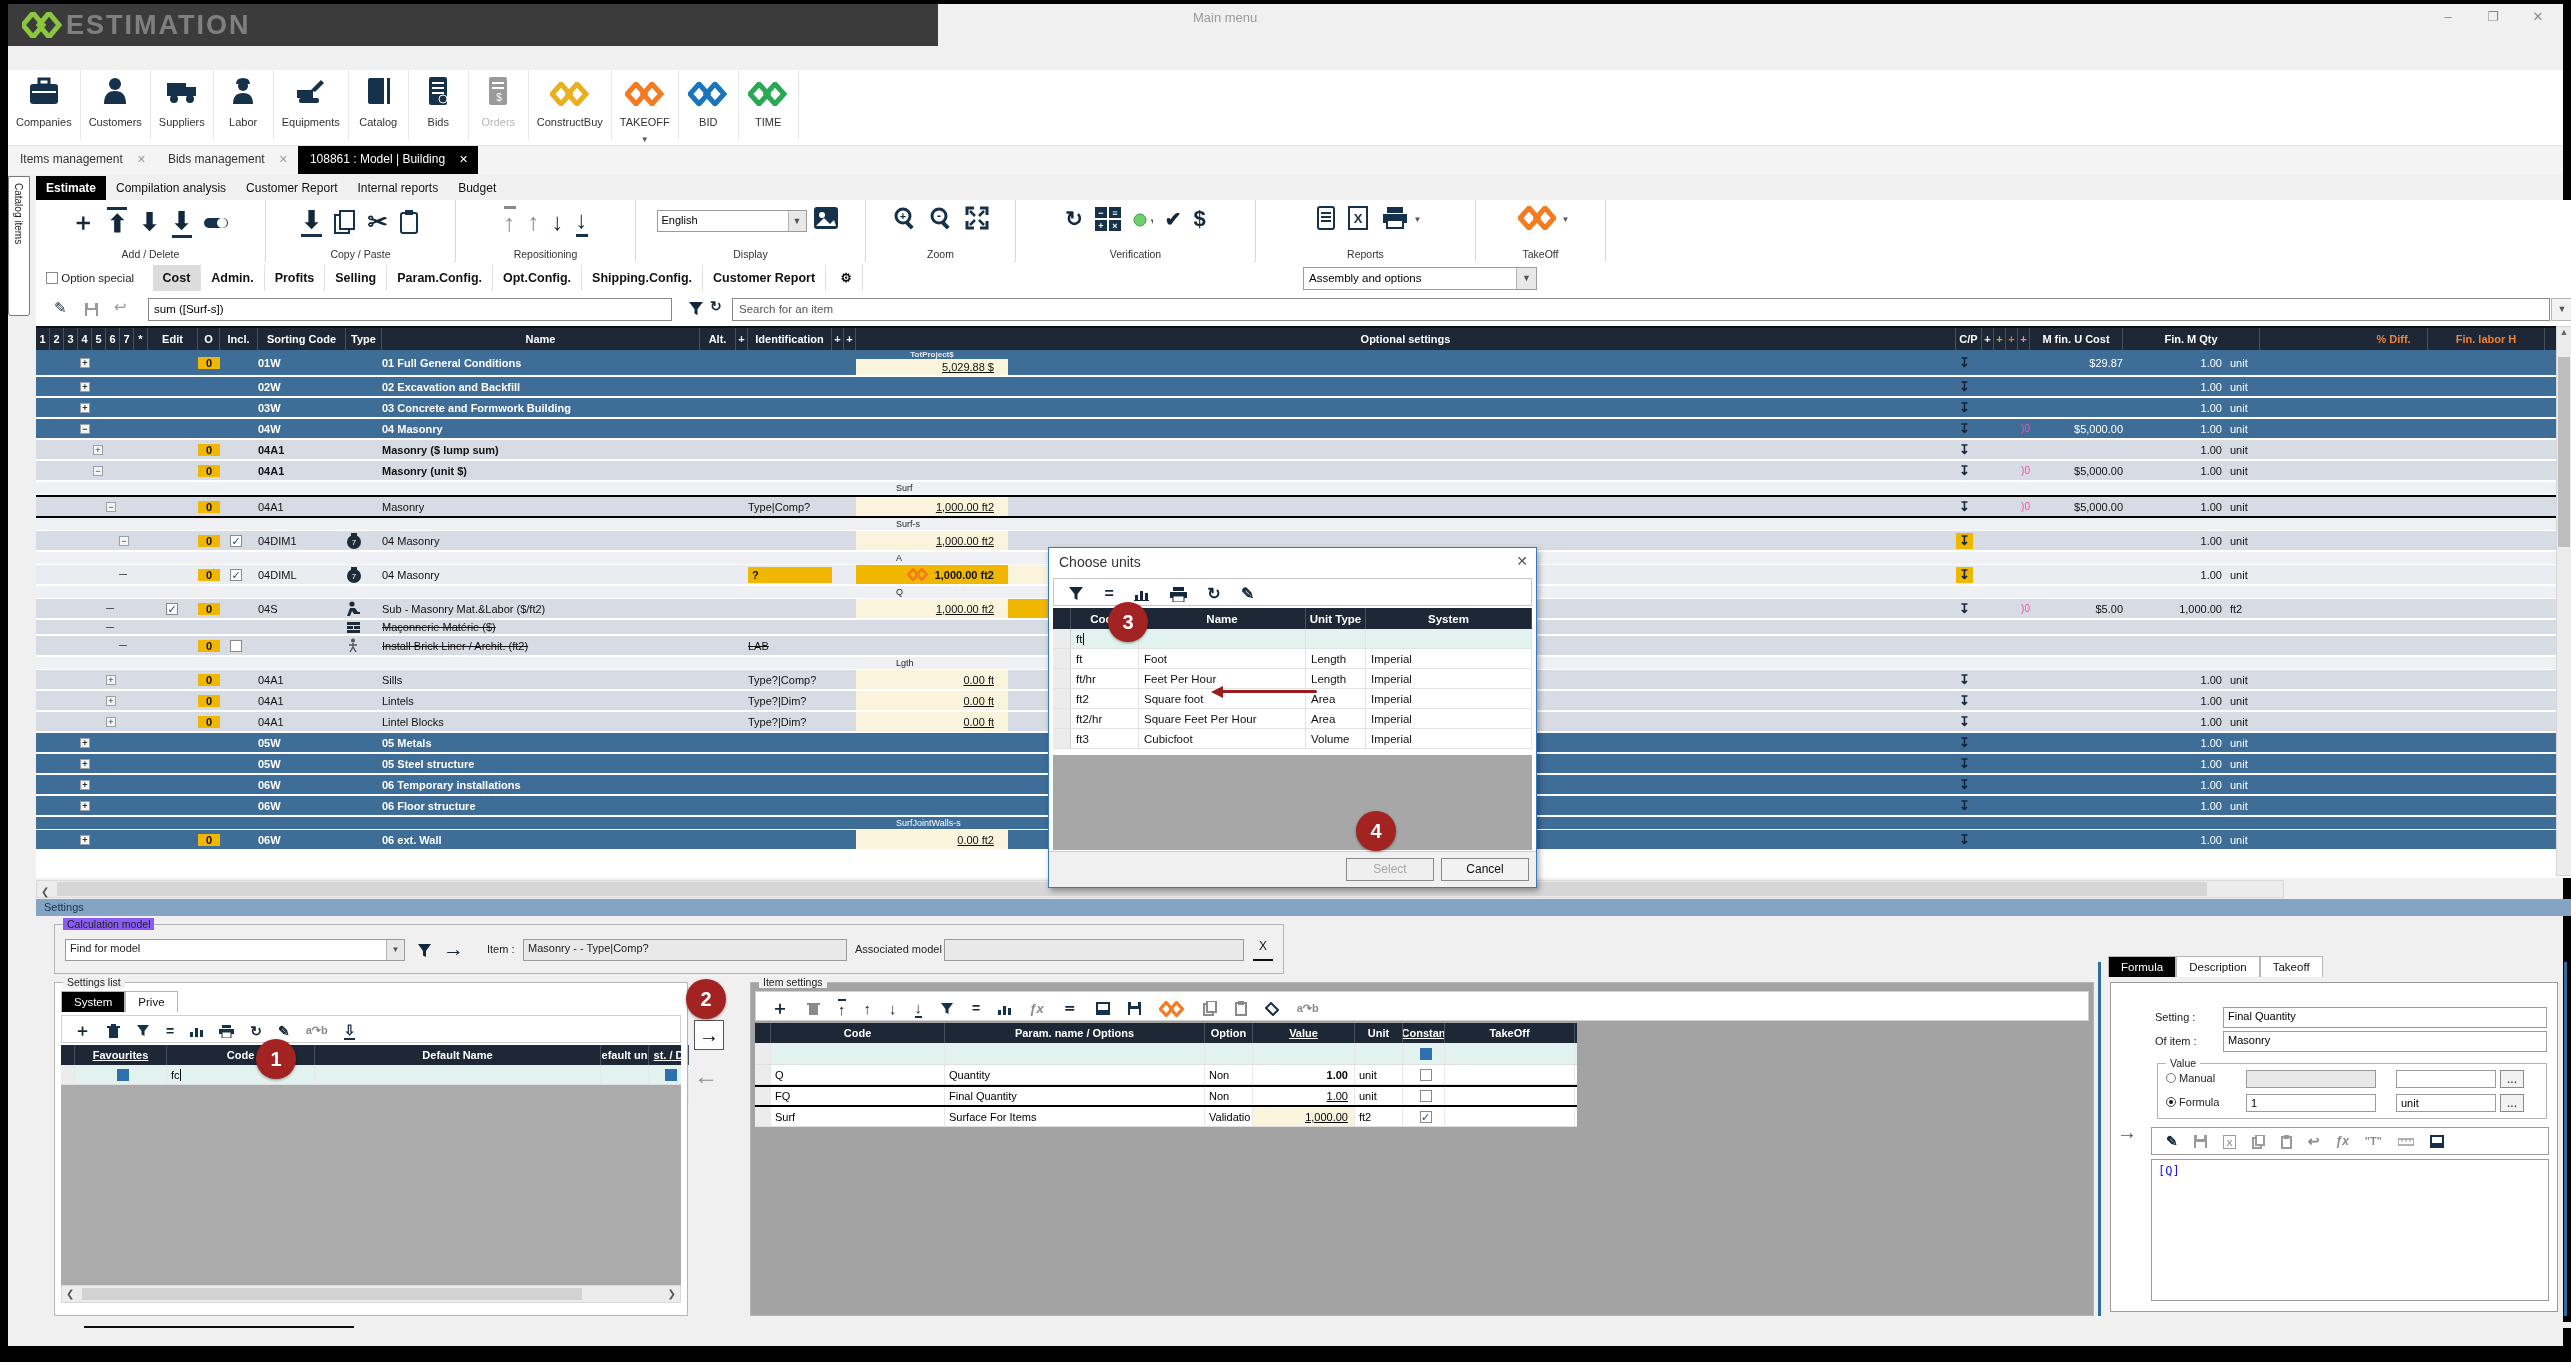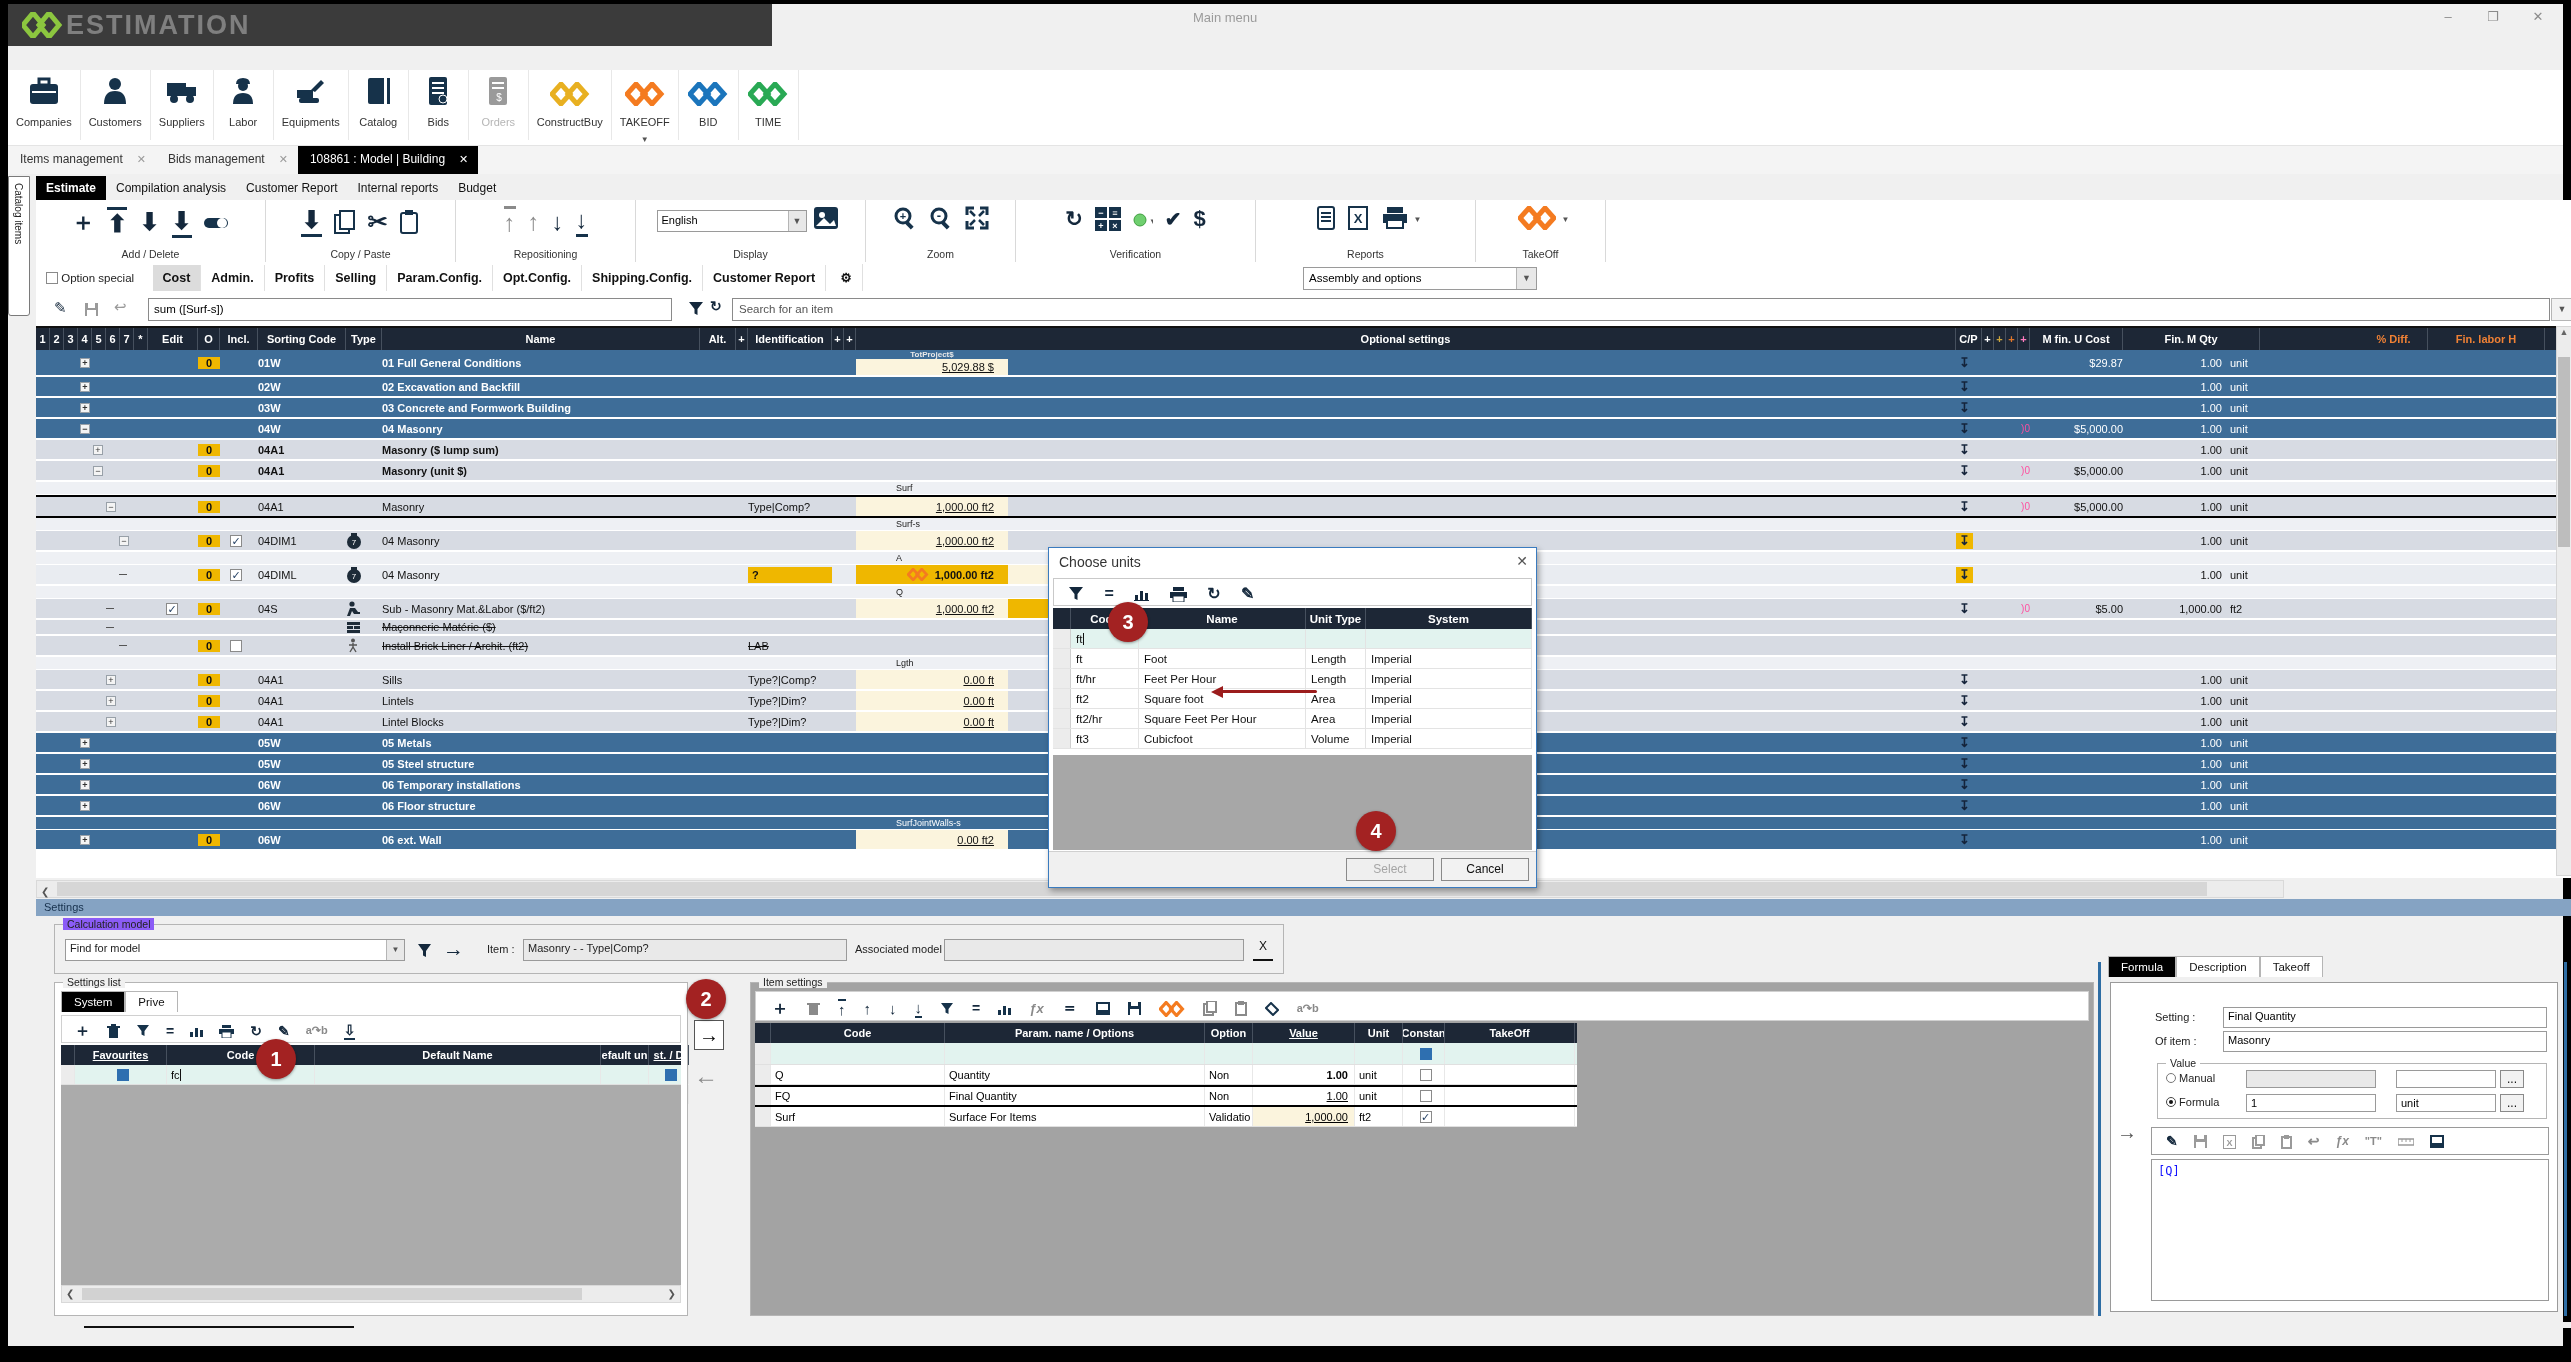--- a/index.html
+++ b/index.html
@@ -4,21 +4,21 @@
 <style>
   html,body{margin:0;padding:0;background:#000;}
   *{box-sizing:border-box;font-family:"Liberation Sans",sans-serif;}
   .app{position:relative;width:2571px;height:1362px;background:#000;overflow:hidden;}
   .r{position:absolute;}
   .win{position:absolute;left:8px;top:4px;right:8px;bottom:16px;background:#f0f0f0;}
   
   .titlebar{position:absolute;left:0;top:0;right:0;height:26px;background:#f0f0f0;}
   .title-text{position:absolute;left:1185px;top:6px;color:#9b9b9b;font-size:13px;}
   .winbtn{position:absolute;top:4px;width:30px;height:18px;color:#8b8b8b;font-size:13px;text-align:center;line-height:18px;}
-  .logo-banner{position:absolute;left:0;top:0;width:764px;height:42px;background:#3b3b3b;}
+  .logo-banner{position:absolute;left:0;top:0;width:930px;height:42px;background:#3b3b3b;}
   .logo-txt{position:absolute;left:58px;top:6px;font-size:27px;font-weight:bold;letter-spacing:2px;color:rgba(255,255,255,0.35);}
   
   .menubar{position:absolute;left:0;top:42px;width:100%;height:24px;background:#fff;}
   .menu-item{display:inline-block;padding:4px 9px;font-size:12px;color:#222;}
   .users-guide{display:inline-block;padding:4px 10px;font-size:12px;color:#fff;background:#8cc63f;}
   
   .main-toolbar{position:absolute;left:0;top:66px;width:100%;height:76px;background:#fff;border-bottom:1px solid #e4e4e4;}
   .tool-btn{position:relative;display:inline-block;vertical-align:top;height:70px;padding:6px 8px 0 8px;text-align:center;border-right:1px solid #e8e8e8;min-width:60px;}
   .tool-btn .lbl{display:block;margin-top:4px;font-size:11px;color:#333;}
   .tool-btn.disabled .lbl{color:#b5b5b5;}
@@ -1305,21 +1305,21 @@
             <div class="c " style="width: 48px; flex: 0 0 48px;">
               <span style="">Option</span>
             </div>
             <div class="c " style="width: 102px; flex: 0 0 102px;">
               <span style="text-decoration:underline;">Value</span>
             </div>
             <div class="c " style="width: 48px; flex: 0 0 48px;">
               <span style="">Unit</span>
             </div>
             <div class="c " style="width: 42px; flex: 0 0 42px;">
-              <span style="">Constan</span>
+              <span style="text-decoration:underline;">Constan</span>
             </div>
             <div class="c " style="width: 130px; flex: 0 0 130px;">
               <span style="">TakeOff</span>
             </div>
           </div>
           <div class="srow filter" style="height: 22px;">
             <div class="c handle" style="width: 16px; flex: 0 0 16px;"></div>
             <div class="c " style="width: 174px; flex: 0 0 174px;"></div>
             <div class="c " style="width: 260px; flex: 0 0 260px;"></div>
             <div class="c " style="width: 48px; flex: 0 0 48px;"></div>

